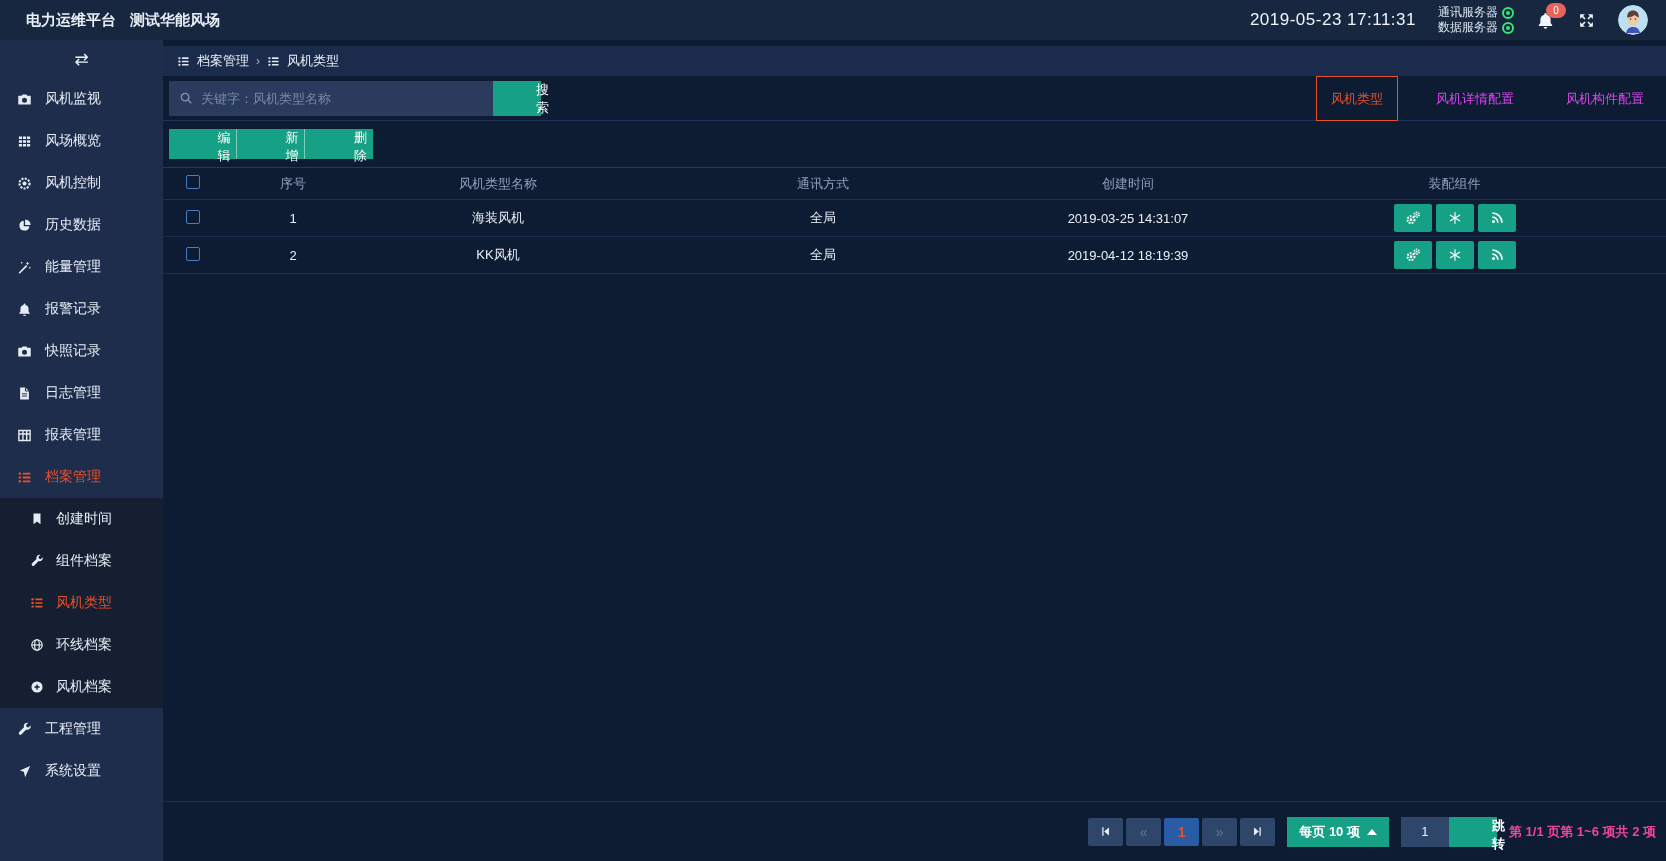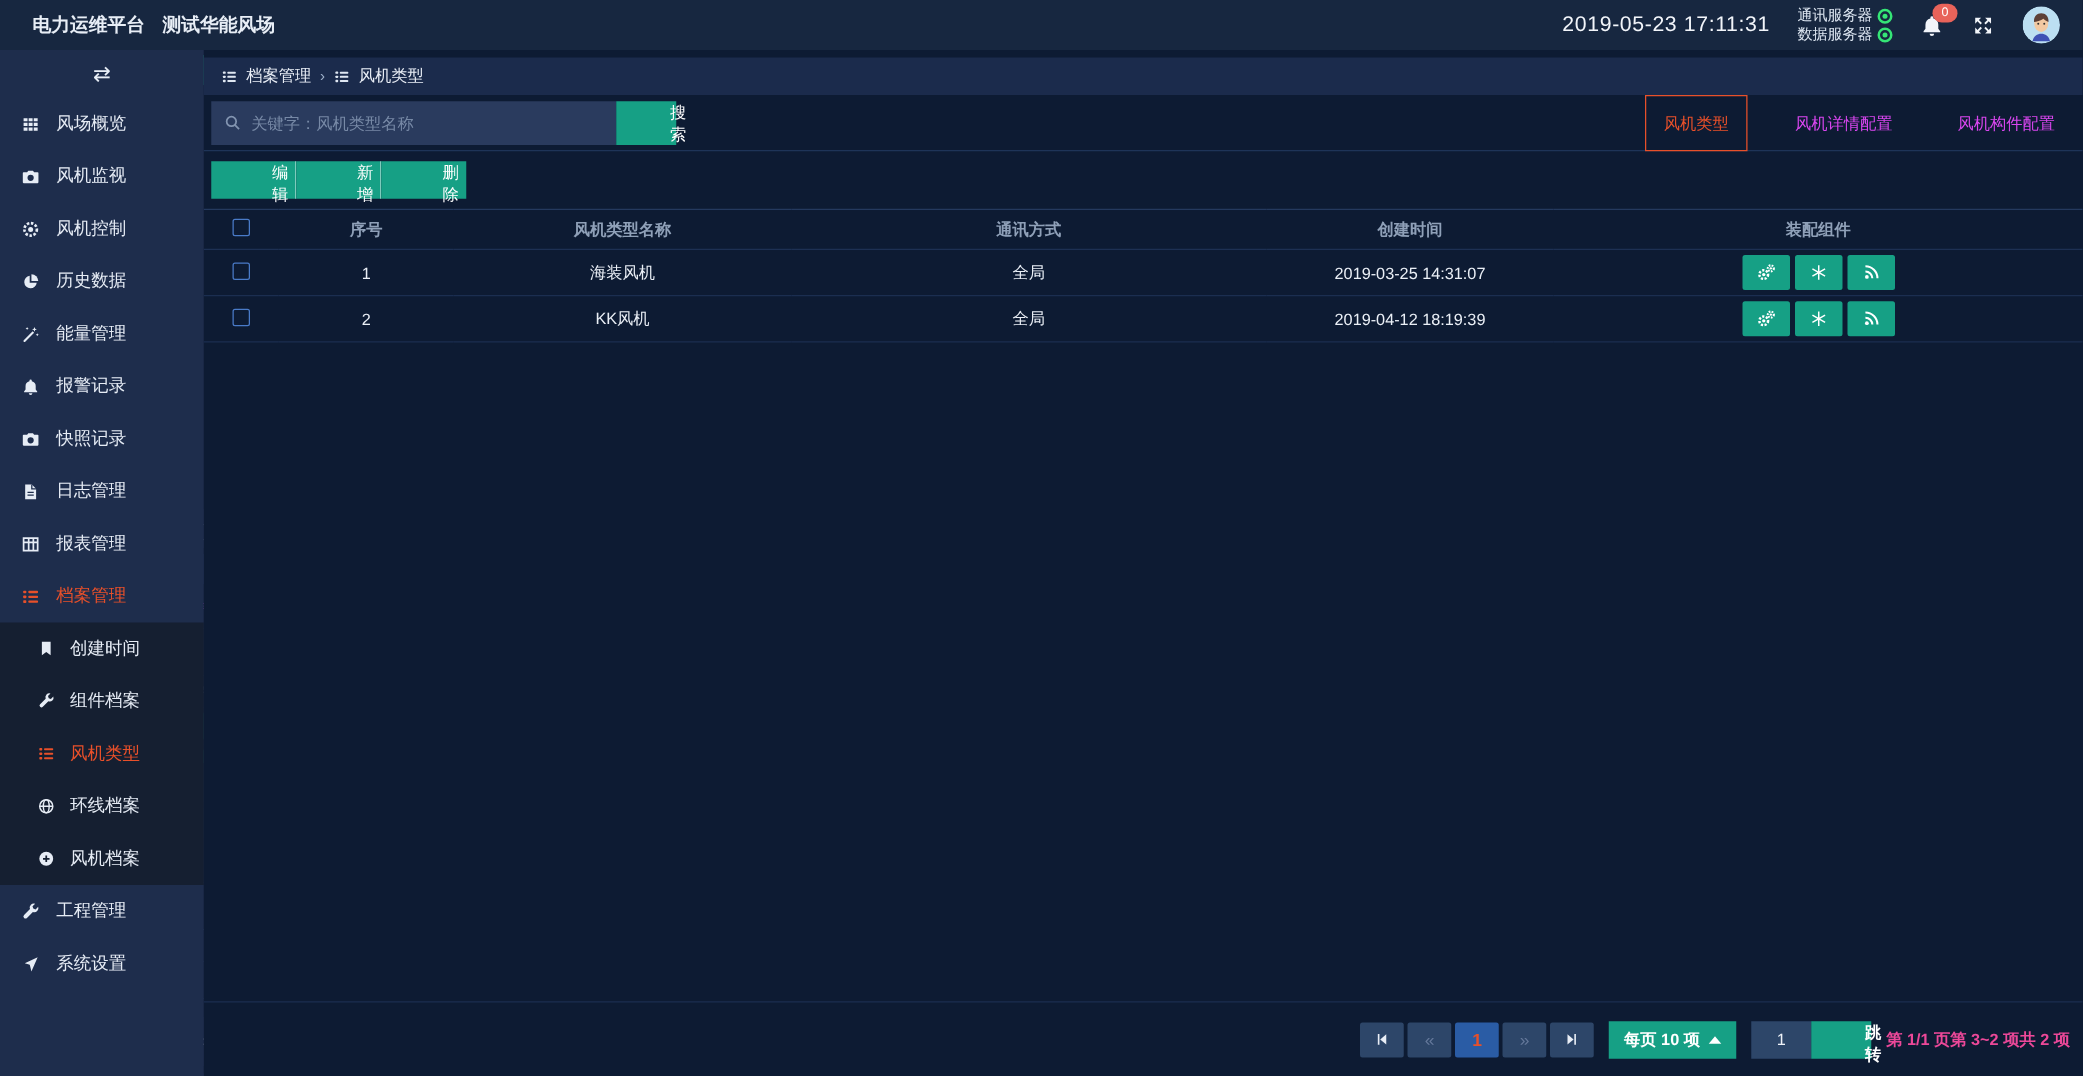--- a/index.html
+++ b/index.html
@@ -70,21 +70,21 @@
   .toolbar-row { height:46px; display:flex; align-items:center; justify-content:space-between; }
   .btn-group { display:flex; }
   .btn-group .btn-teal { height:30px; }
   .btn-group .btn-teal:not(:last-child) { border-right:1px solid rgba(255,255,255,.45); }
   .left-group { margin-left:6px; }
   .left-group .btn-teal { width:68px; }
   .right-group .btn-teal { width:78px; }
 
   
   table.grid { width:100%; border-collapse:collapse; table-layout:fixed; }
-  .grid th { height:32px; font-weight:bold; color:#8fa0b8; font-size:13px;
+  .grid th { height:32px; font-weight:normal; color:#8fa0b8; font-size:13px;
              border-top:1px solid #24395e; border-bottom:1px solid #1d3053;margin-top:14px; }
   .grid td { height:37px; color:#eaeff6; font-size:13px; text-align:center;
              border-bottom:1px solid #1b2e50; }
   .checkbox { width:14px; height:14px; border:1px solid #4a7bc8; border-radius:2px;
               display:inline-block; background:transparent; cursor:pointer; }
   .actions { display:flex; justify-content:center; gap:4px; }
   .act-btn { width:38px; height:28px; background:#16a085; border:none; border-radius:2px;
              display:flex; align-items:center; justify-content:center; color:#fff; cursor:pointer; }
 
   
@@ -156,32 +156,32 @@
 </div>
 
 <div class="sidebar">
   <div class="collapse-row">
     <span>⇄</span>
   </div>
 
   <div class="side-item">
     <span class="ic">
         <svg width="15" height="15" viewBox="0 0 24 24" fill="currentColor">
+          <path fill-rule="evenodd" d="M9 4h6l1.5 2H21a1 1 0 0 1 1 1v12a1 1 0 0 1-1 1H3a1 1 0 0 1-1-1V7a1 1 0 0 1 1-1h4.5L9 4zm3 5.2a4 4 0 1 0 0 8 4 4 0 0 0 0-8z"></path>
+        </svg>
+      </span>
+    <span>风机监视</span>
+  </div>
+  <div class="side-item">
+    <span class="ic">
+        <svg width="15" height="15" viewBox="0 0 24 24" fill="currentColor">
           <path d="M3 4h5v4H3zM9.5 4h5v4h-5zM16 4h5v4h-5zM3 10h5v4H3zM9.5 10h5v4h-5zM16 10h5v4h-5zM3 16h5v4H3zM9.5 16h5v4h-5zM16 16h5v4h-5z"></path>
         </svg>
       </span>
     <span>风场概览</span>
-  </div>
-  <div class="side-item">
-    <span class="ic">
-        <svg width="15" height="15" viewBox="0 0 24 24" fill="currentColor">
-          <path fill-rule="evenodd" d="M9 4h6l1.5 2H21a1 1 0 0 1 1 1v12a1 1 0 0 1-1 1H3a1 1 0 0 1-1-1V7a1 1 0 0 1 1-1h4.5L9 4zm3 5.2a4 4 0 1 0 0 8 4 4 0 0 0 0-8z"></path>
-        </svg>
-      </span>
-    <span>风机监视</span>
   </div>
   <div class="side-item">
     <span class="ic">
         <svg width="15" height="15" viewBox="0 0 24 24">
           <circle cx="12" cy="12" r="8" fill="none" stroke="currentColor" stroke-width="3.4" stroke-dasharray="3.2 2.1"></circle>
           <circle cx="12" cy="12" r="3.2" fill="currentColor"></circle>
         </svg>
       </span>
     <span>风机控制</span>
   </div>
@@ -498,17 +498,17 @@
     <button class="btn-teal pagesize-btn">
       <span>每页 10 项</span>
       <span class="caret-up"></span>
     </button>
     <div class="jump-group">
       <input class="jump-input" type="text" value="1" style="">
       <button class="btn-teal jump-btn">跳转</button>
     </div>
     <div class="page-info">
       <span>第 1/1 页</span>
-      <span>第 3~2 项</span>
+      <span>第 1~6 项</span>
       <span>共 2 项</span>
     </div>
   </div>
 </div>
 
 </body></html>

